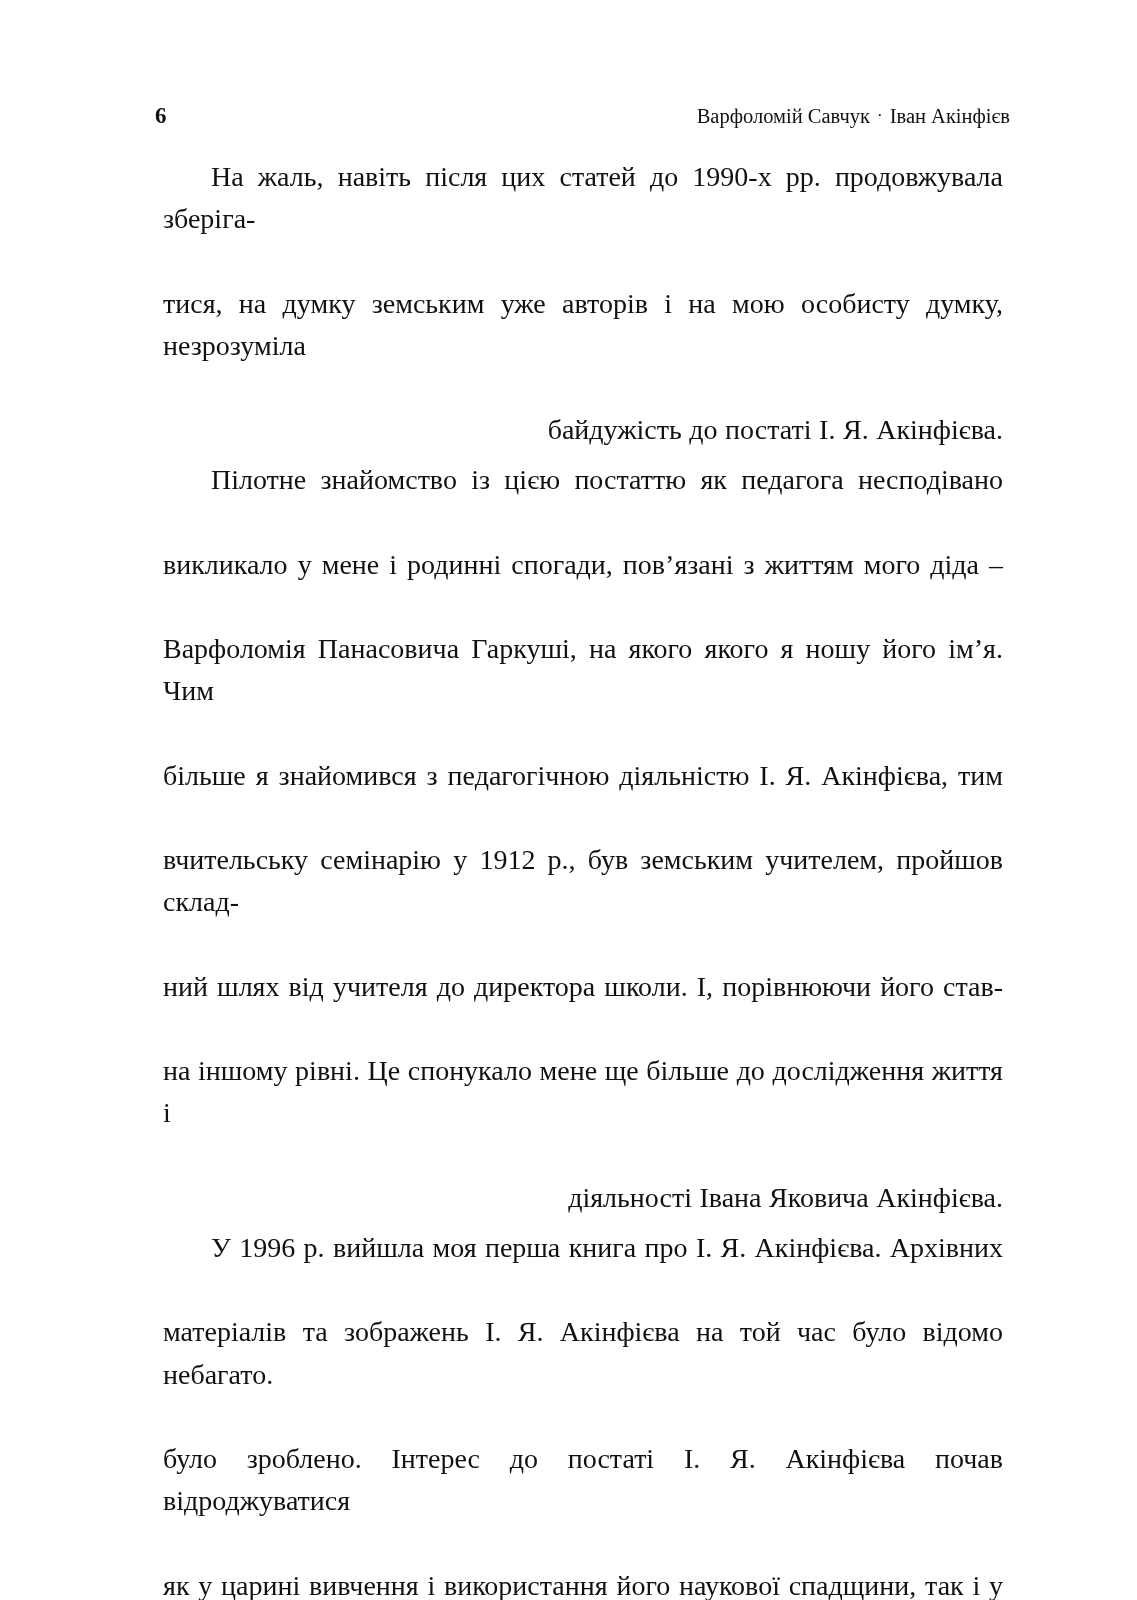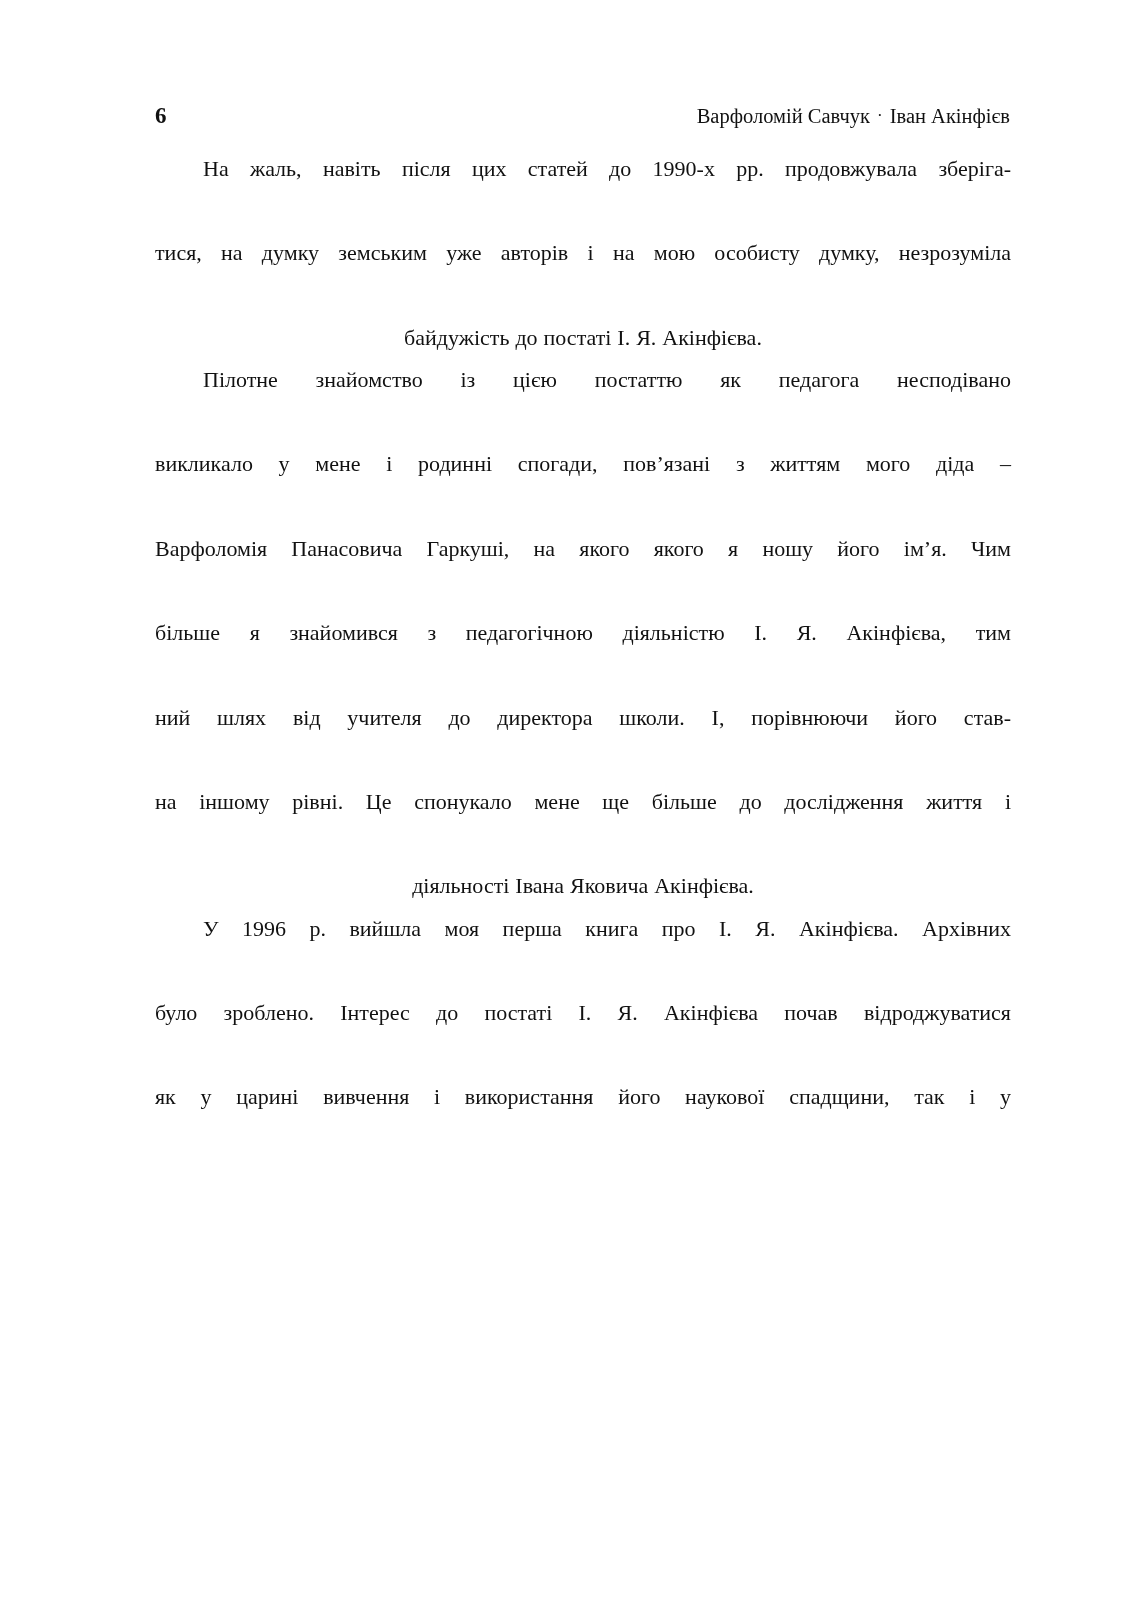--- a/index.html
+++ b/index.html
@@ -61,22 +61,22 @@
 
   
   .textblock {
     position: absolute;
     left: 155px;
     top: 148px;
     width: 856px;
   }
 
   p.para {
-    margin: 0;
-    font-size: 22px;
+    margin: 8px;
+    font-size: 28px;
     line-height: 42.2px;
     text-align: justify;
     text-indent: 48px;
     text-justify: inter-word;
     hyphens: none;
     word-spacing: 0.02em;
   }
 
   
   p.para .ln {
@@ -90,21 +90,21 @@
   p.para .ln.j {
     text-align: justify;
   }
   p.para .ln.j::after {
     content: "";
     display: inline-block;
     width: 100%;
     height: 0;
   }
   p.para .ln.last {
-    text-align: center;
+    text-align: right;
   }
 </style>
 </head>
 <body>
 
 <div class="page">
 
   <div class="running-head">
     <span class="folio">6</span>
     <span class="head-title">
@@ -116,24 +116,26 @@
       <p class="para">
         <span class="ln first j">На жаль, навіть після цих статей до 1990-х рр. продовжувала зберіга-</span>
         <span class="ln j">тися, на думку земським уже авторів і на мою особисту думку, незрозуміла</span>
         <span class="ln last">байдужість до постаті І. Я. Акінфієва.</span>
       </p>
       <p class="para">
         <span class="ln first j">Пілотне знайомство із цією постаттю як педагога несподівано</span>
         <span class="ln j">викликало у мене і родинні спогади, пов’язані з життям мого діда –</span>
         <span class="ln j">Варфоломія Панасовича Гаркуші, на якого якого я ношу його ім’я. Чим</span>
         <span class="ln j">більше я знайомився з педагогічною діяльністю І. Я. Акінфієва, тим</span>
+        <span class="ln j">вчительську семінарію у 1912 р., був земським учителем, пройшов склад-</span>
         <span class="ln j">ний шлях від учителя до директора школи. І, порівнюючи його став-</span>
         <span class="ln j">на іншому рівні. Це спонукало мене ще більше до дослідження життя і</span>
         <span class="ln last">діяльності Івана Яковича Акінфієва.</span>
       </p>
       <p class="para">
         <span class="ln first j">У 1996 р. вийшла моя перша книга про І. Я. Акінфієва. Архівних</span>
+        <span class="ln j">матеріалів та зображень І. Я. Акінфієва на той час було відомо небагато.</span>
         <span class="ln j">було зроблено. Інтерес до постаті І. Я. Акінфієва почав відроджуватися</span>
         <span class="ln j">як у царині вивчення і використання його наукової спадщини, так і у</span>
       </p>
     </div>
 
 </div>
 
 </body></html>

